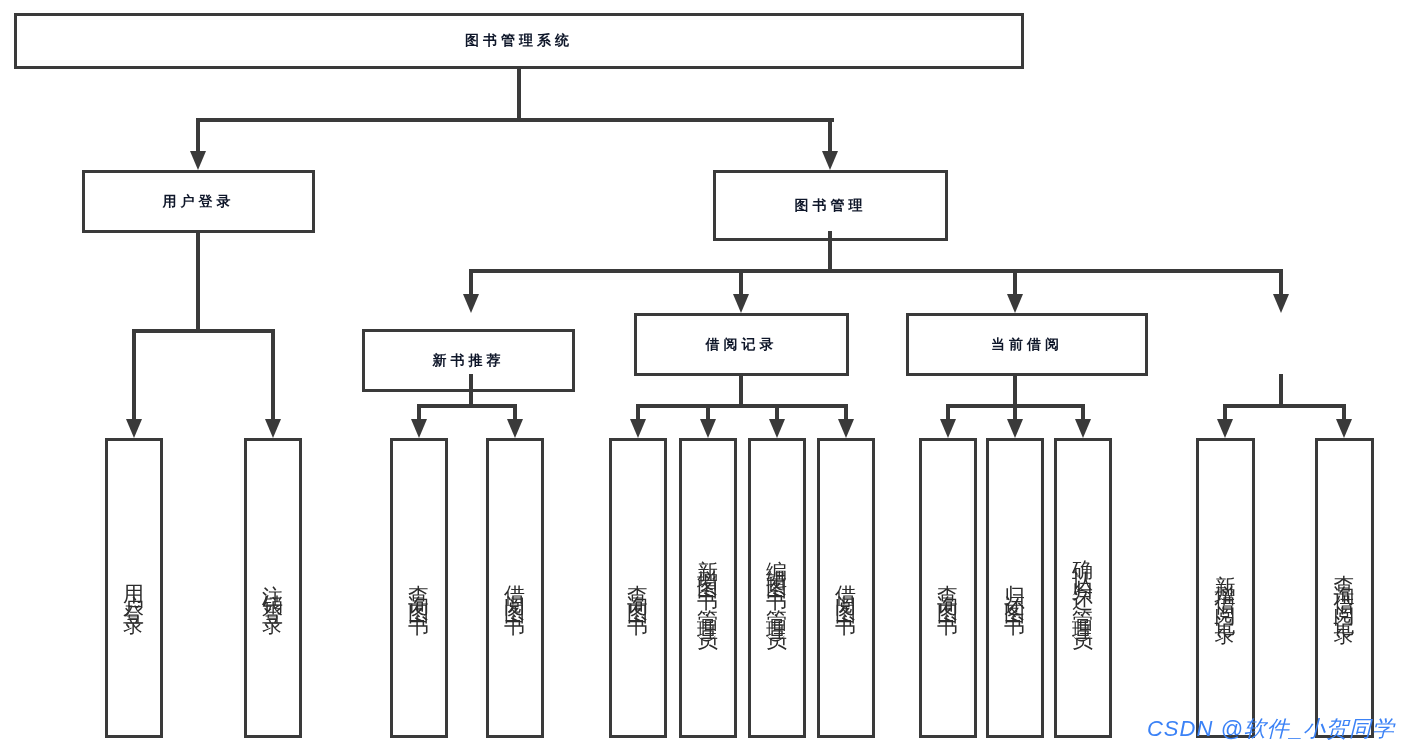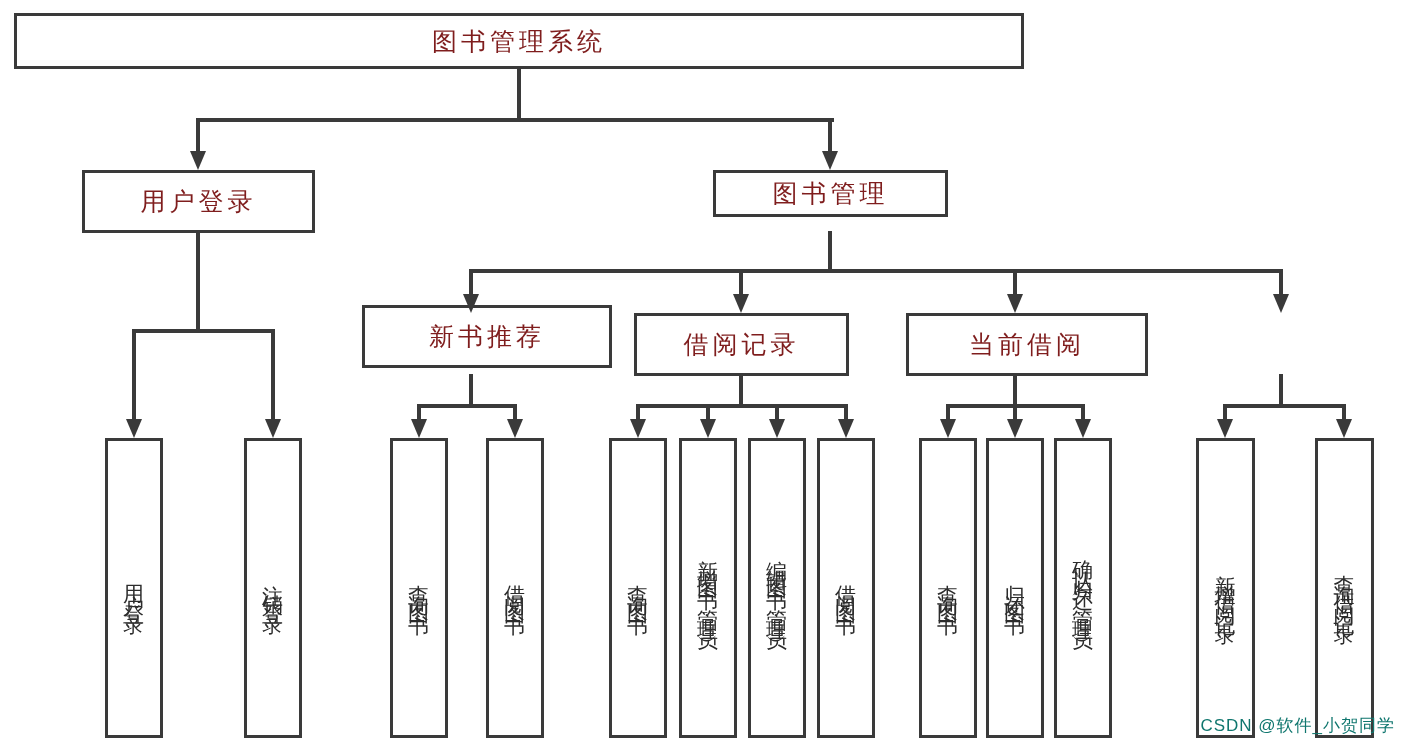--- a/index.html
+++ b/index.html
@@ -19,24 +19,25 @@
   .box {
     position: absolute;
     box-sizing: border-box;
     background: #ffffff;
     border: 3px solid #3a3a3a;
     display: flex;
     align-items: center;
     justify-content: center;
   }
   .box .lbl {
-    font-size: 25px;
-    color: #7f1d1d;
+    font-size: 14px;
+    color: #0f172a;
     letter-spacing: 4px;
     white-space: nowrap;
+    font-weight: bold;
   }
   .leaf {
     position: absolute;
     box-sizing: border-box;
     background: #ffffff;
     border: 3px solid #3a3a3a;
     display: flex;
     align-items: center;
     justify-content: center;
   }
@@ -61,45 +62,46 @@
     height: 0;
     border-left: 8px solid transparent;
     border-right: 8px solid transparent;
     border-top: 19px solid #3a3a3a;
   }
   
   .watermark {
     position: absolute;
     top: 714px;
     right: 10px;
-    font-size: 17px;
-    color: #0f766e;
+    font-size: 22px;
+    color: #3b82f6;
     letter-spacing: 1px;
     z-index: 20;
     white-space: nowrap;
+    font-style: italic;
   }
 </style>
 </head>
 <body>
 
 <div class="canvas">
 
   <div class="box" style="left:14px;top:13px;width:1010px;height:56px">
     <span class="lbl">图书管理系统</span>
   </div>
 
   <div class="box" style="left:82px;top:170px;width:233px;height:63px">
     <span class="lbl">用户登录</span>
   </div>
 
-  <div class="box" style="left:713px;top:170px;width:235px;height:47px">
+  <div class="box" style="left:713px;top:170px;width:235px;height:71px">
     <span class="lbl">图书管理</span>
   </div>
 
-  <div class="box" style="left:362px;top:305px;width:250px;height:63px">
+  <div class="box" style="left:362px;top:329px;width:213px;height:63px">
     <span class="lbl">新书推荐</span>
   </div>
 
   <div class="box" style="left:634px;top:313px;width:215px;height:63px">
     <span class="lbl">借阅记录</span>
   </div>
 
   <div class="box" style="left:906px;top:313px;width:242px;height:63px">
     <span class="lbl">当前借阅</span>
   </div>

